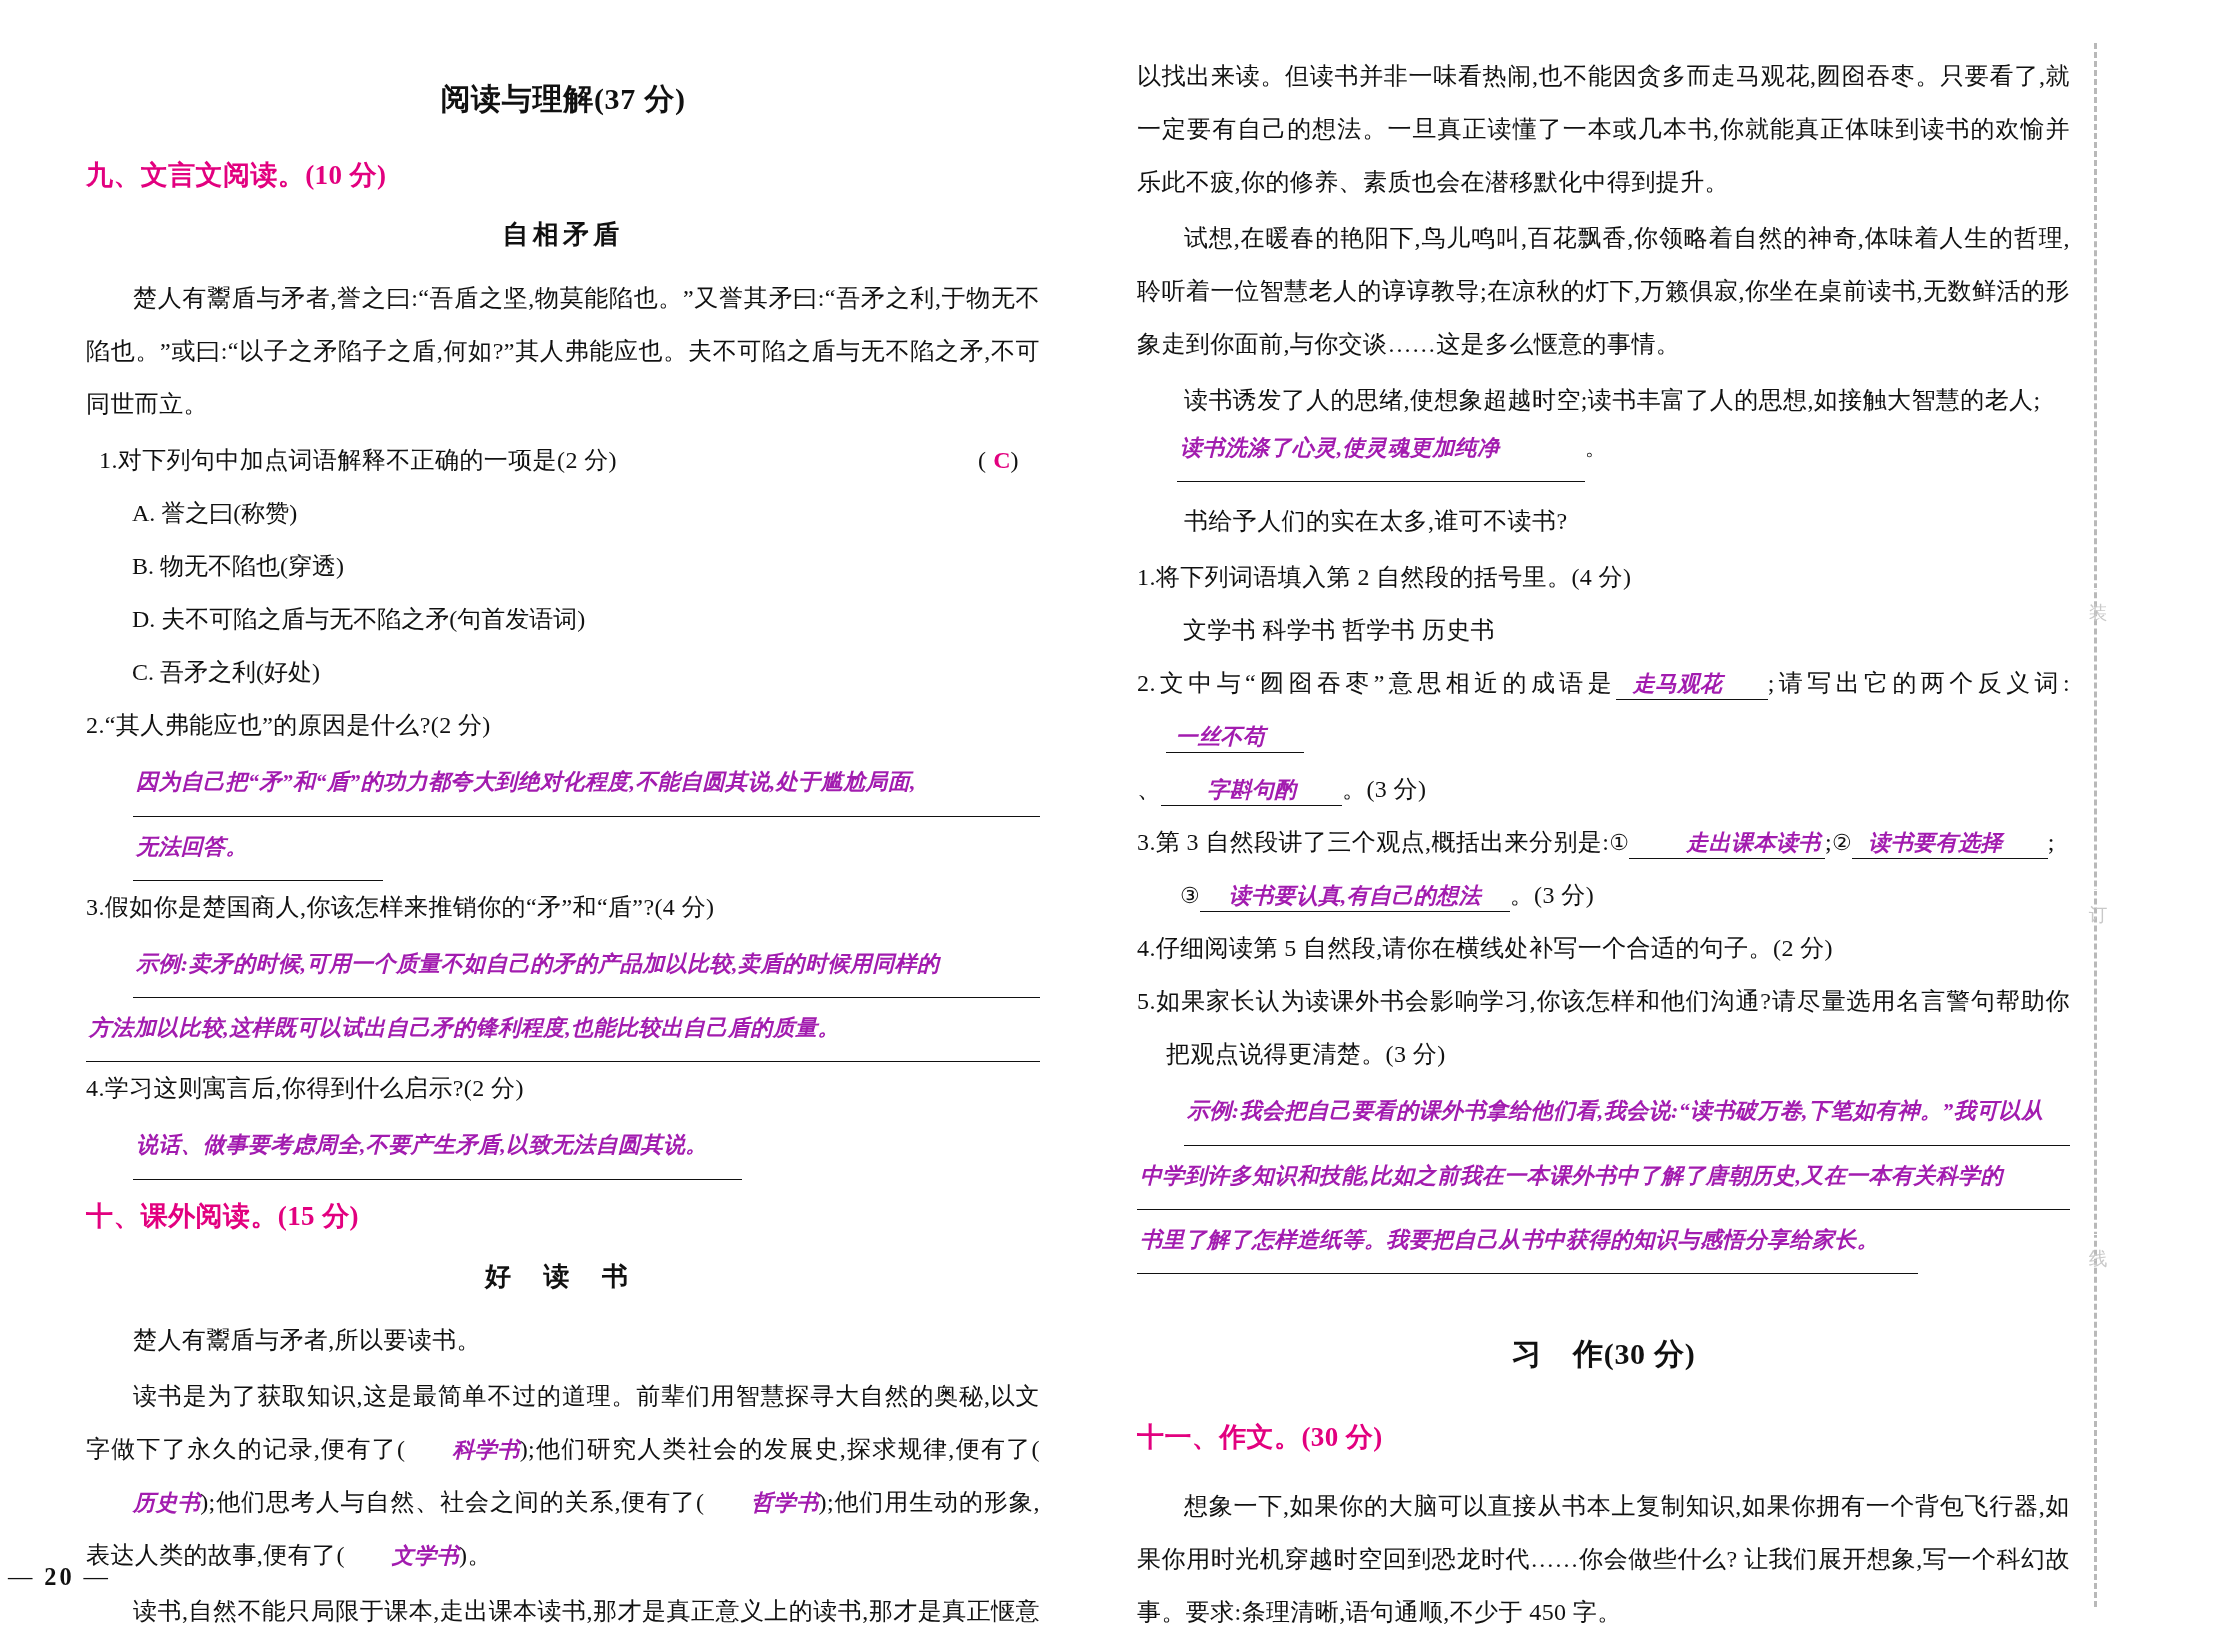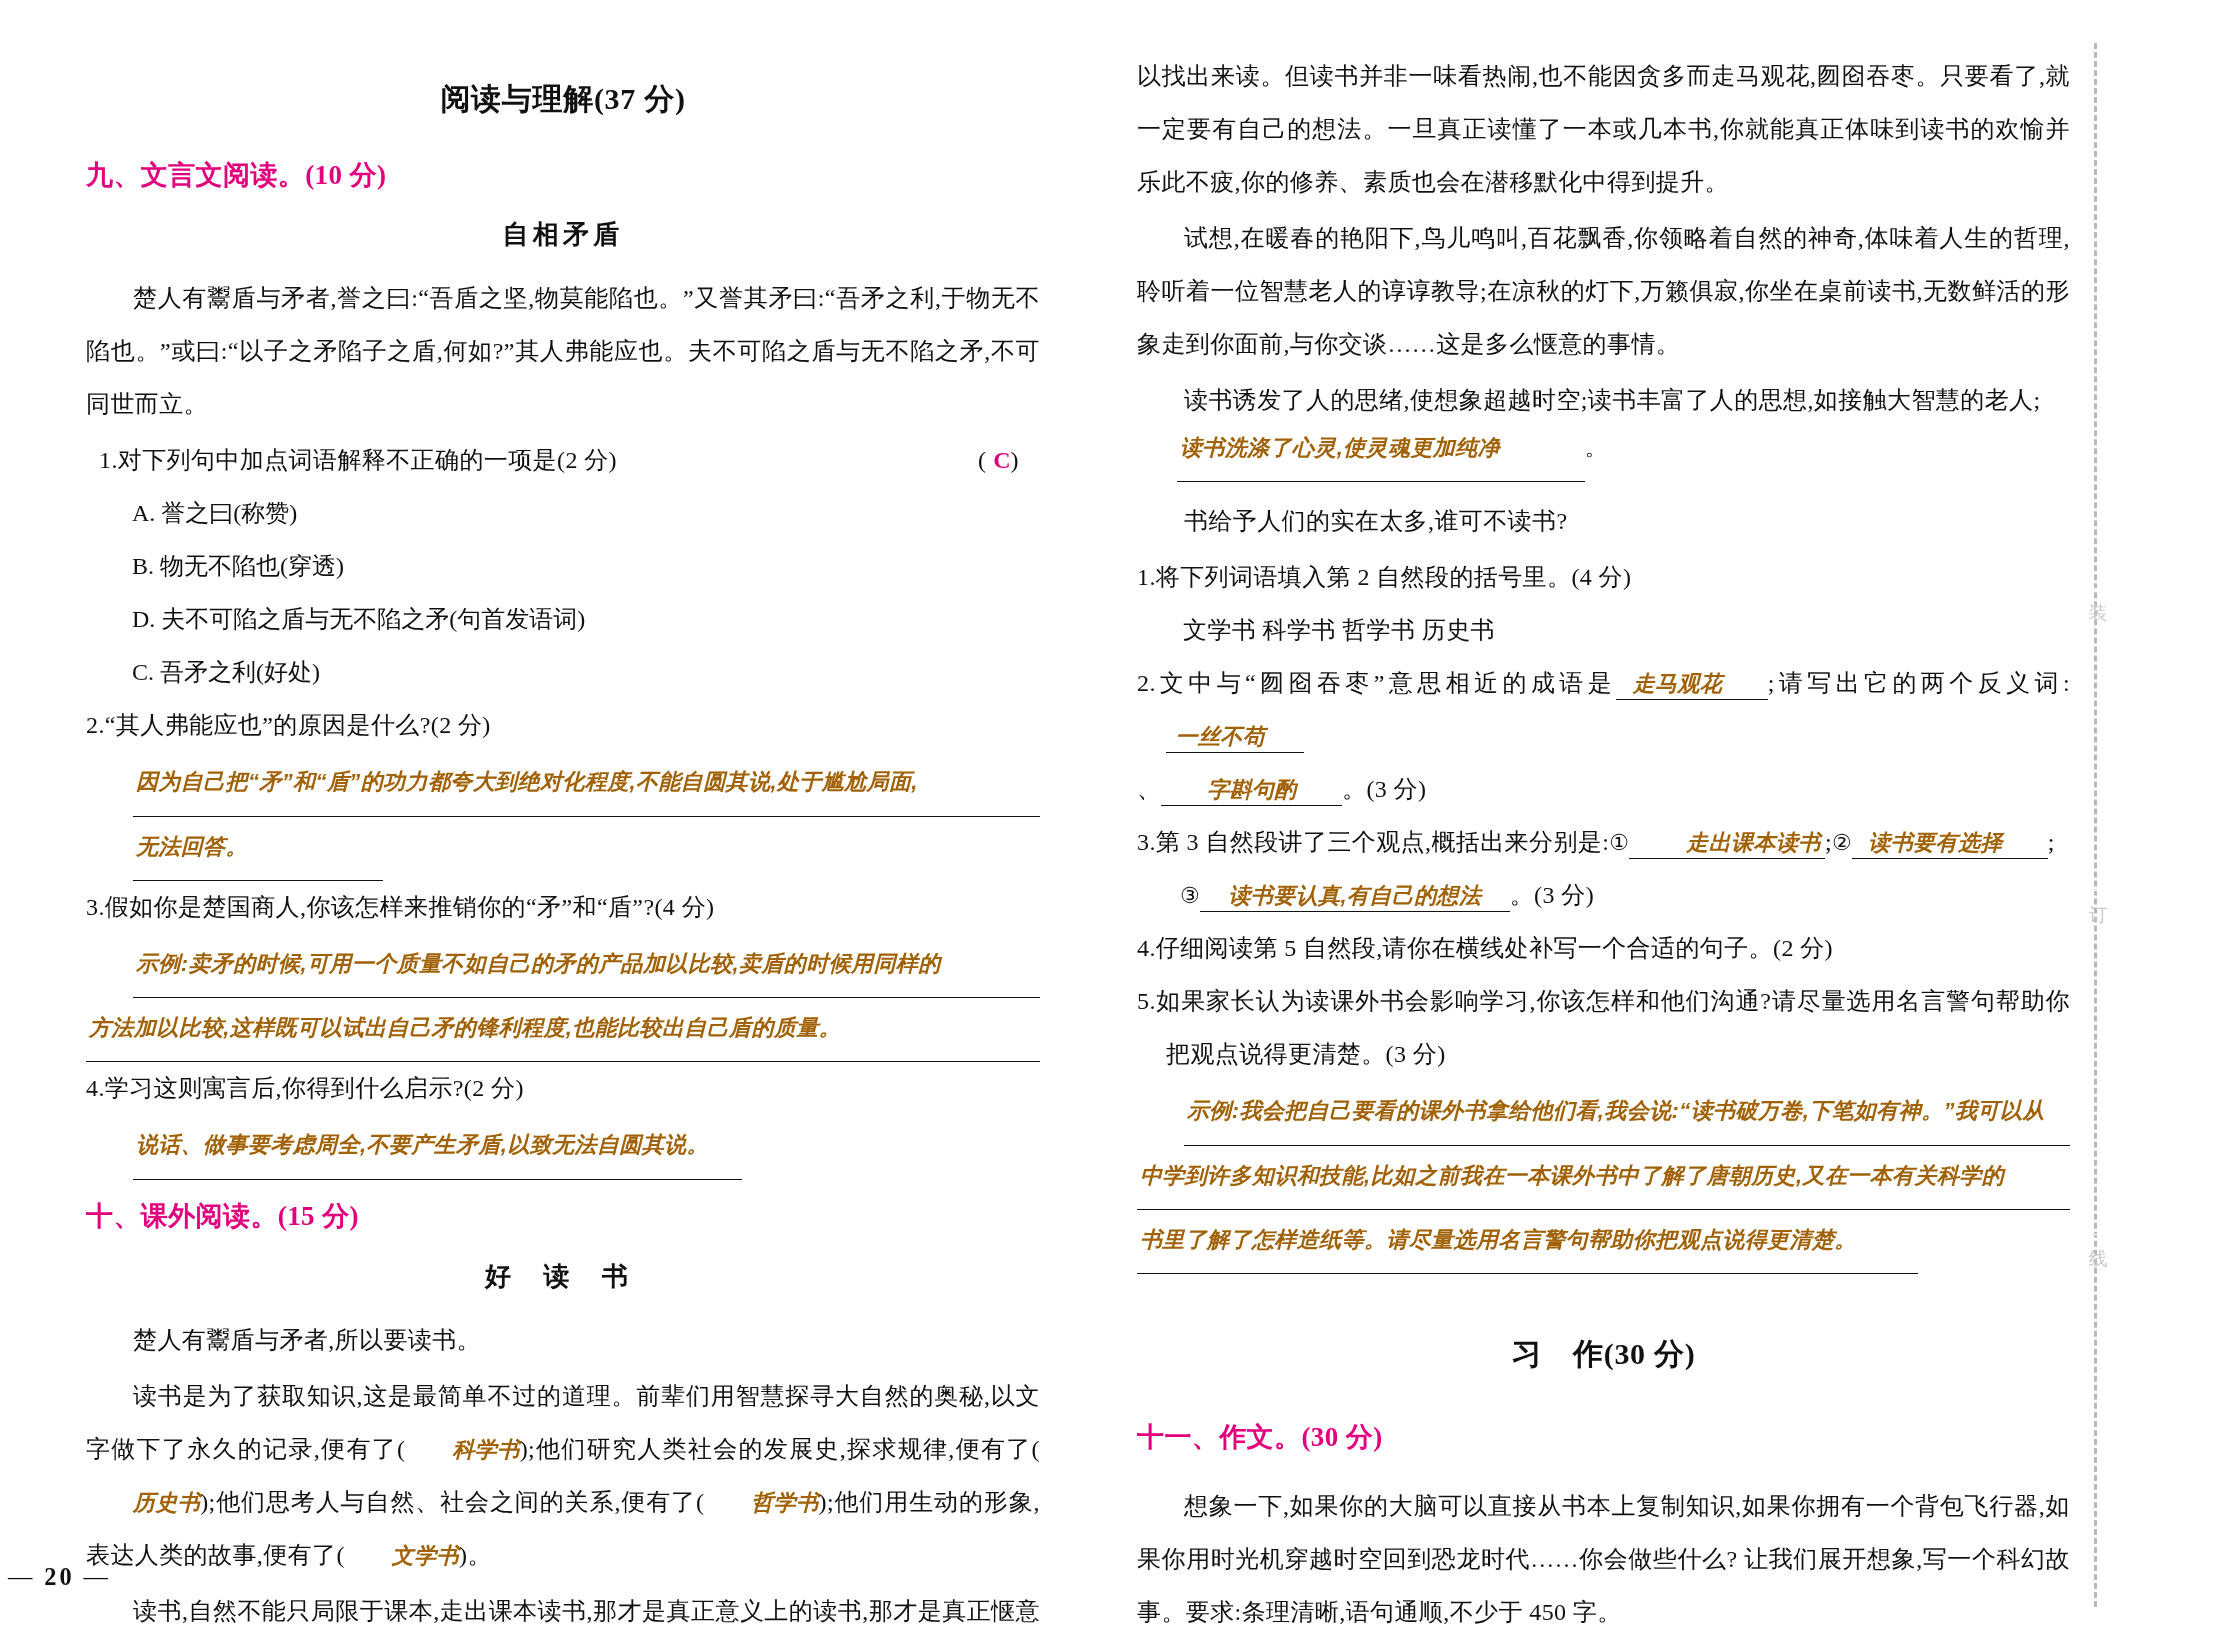--- a/index.html
+++ b/index.html
@@ -89,22 +89,22 @@
     position: absolute;
     right: 14.3px;
     top: 0;
     font-size: 24px;
     letter-spacing: 7.2px;
   }
   .ans-letter { color: #e2007f; font-weight: bold; letter-spacing: 0; }
 
   
   .hand {
-    color: #a16207;
-    font-family: Liberation Sans, sans-serif;
+    color: #a21caf;
+    font-family: Liberation Serif, serif;
     font-style: italic;
     font-weight: bold;
     font-size: 22px;
     letter-spacing: 0.4px;
   }
 
   
   .ansline {
     font-size: 22px;
     line-height: 59px;
@@ -278,21 +278,21 @@
     <div class="qline hang">
       <span>5.</span><span>如果家长认为读课外书会影响学习,你该怎样和他们沟通?请尽量选用名言警句帮助你把观点说得更清楚。(3 分)</span>
     </div>
     <div class="ansline full">
       <span class="rule hand">示例:我会把自己要看的课外书拿给他们看,我会说:“读书破万卷,下笔如有神。”我可以从</span>
     </div>
     <div class="ansline full" style="padding-left:0;">
       <span class="rule hand">中学到许多知识和技能,比如之前我在一本课外书中了解了唐朝历史,又在一本有关科学的</span>
     </div>
     <div class="ansline" style="padding-left:0;">
-      <span class="rule hand" style="min-width:775px;">书里了解了怎样造纸等。请尽量选用名言警句帮助你把观点说得更清楚。</span>
+      <span class="rule hand" style="min-width:775px;">书里了解了怎样造纸等。我要把自己从书中获得的知识与感悟分享给家长。</span>
     </div>
 
     <h2 class="sec-title" style="margin-top:60px;margin-bottom:44px;">习　作(30 分)</h2>
 
     <div class="big-head">十一、作文。(30 分)</div>
 
     <p class="para">想象一下,如果你的大脑可以直接从书本上复制知识,如果你拥有一个背包飞行器,如果你用时光机穿越时空回到恐龙时代……你会做些什么? 让我们展开想象,写一个科幻故事。要求:条理清晰,语句通顺,不少于 450 字。</p>
 
   </div>
 

